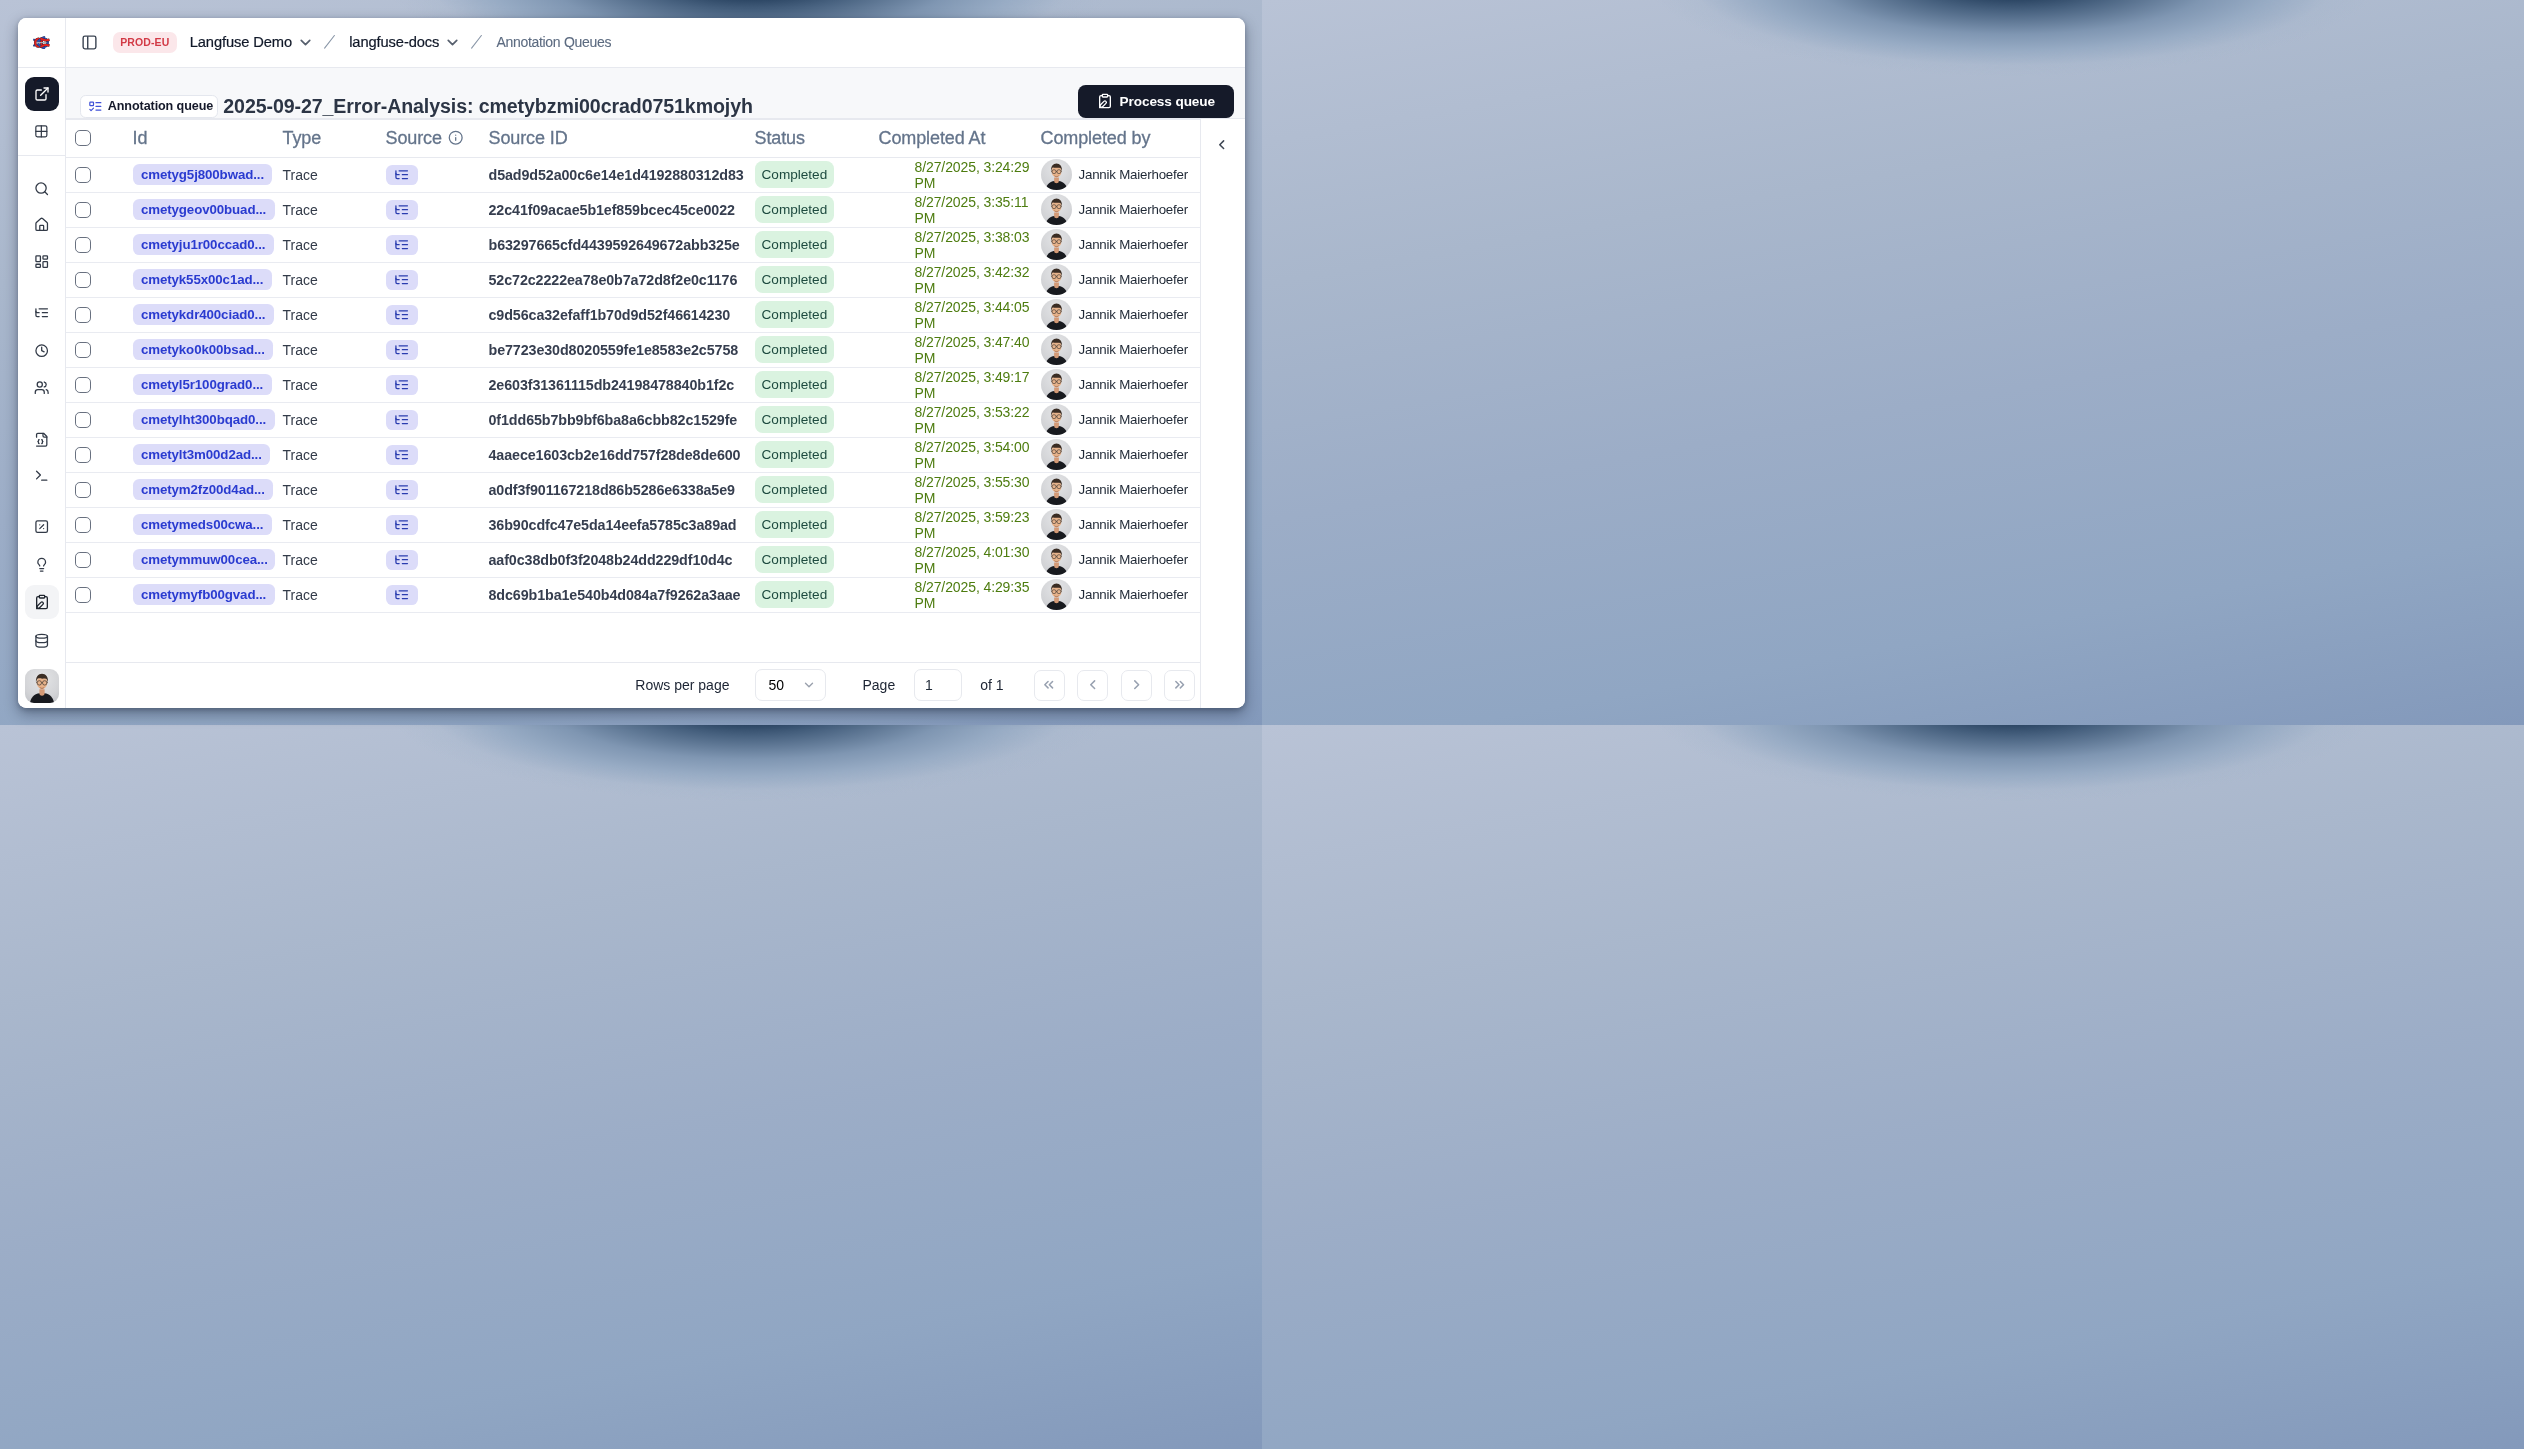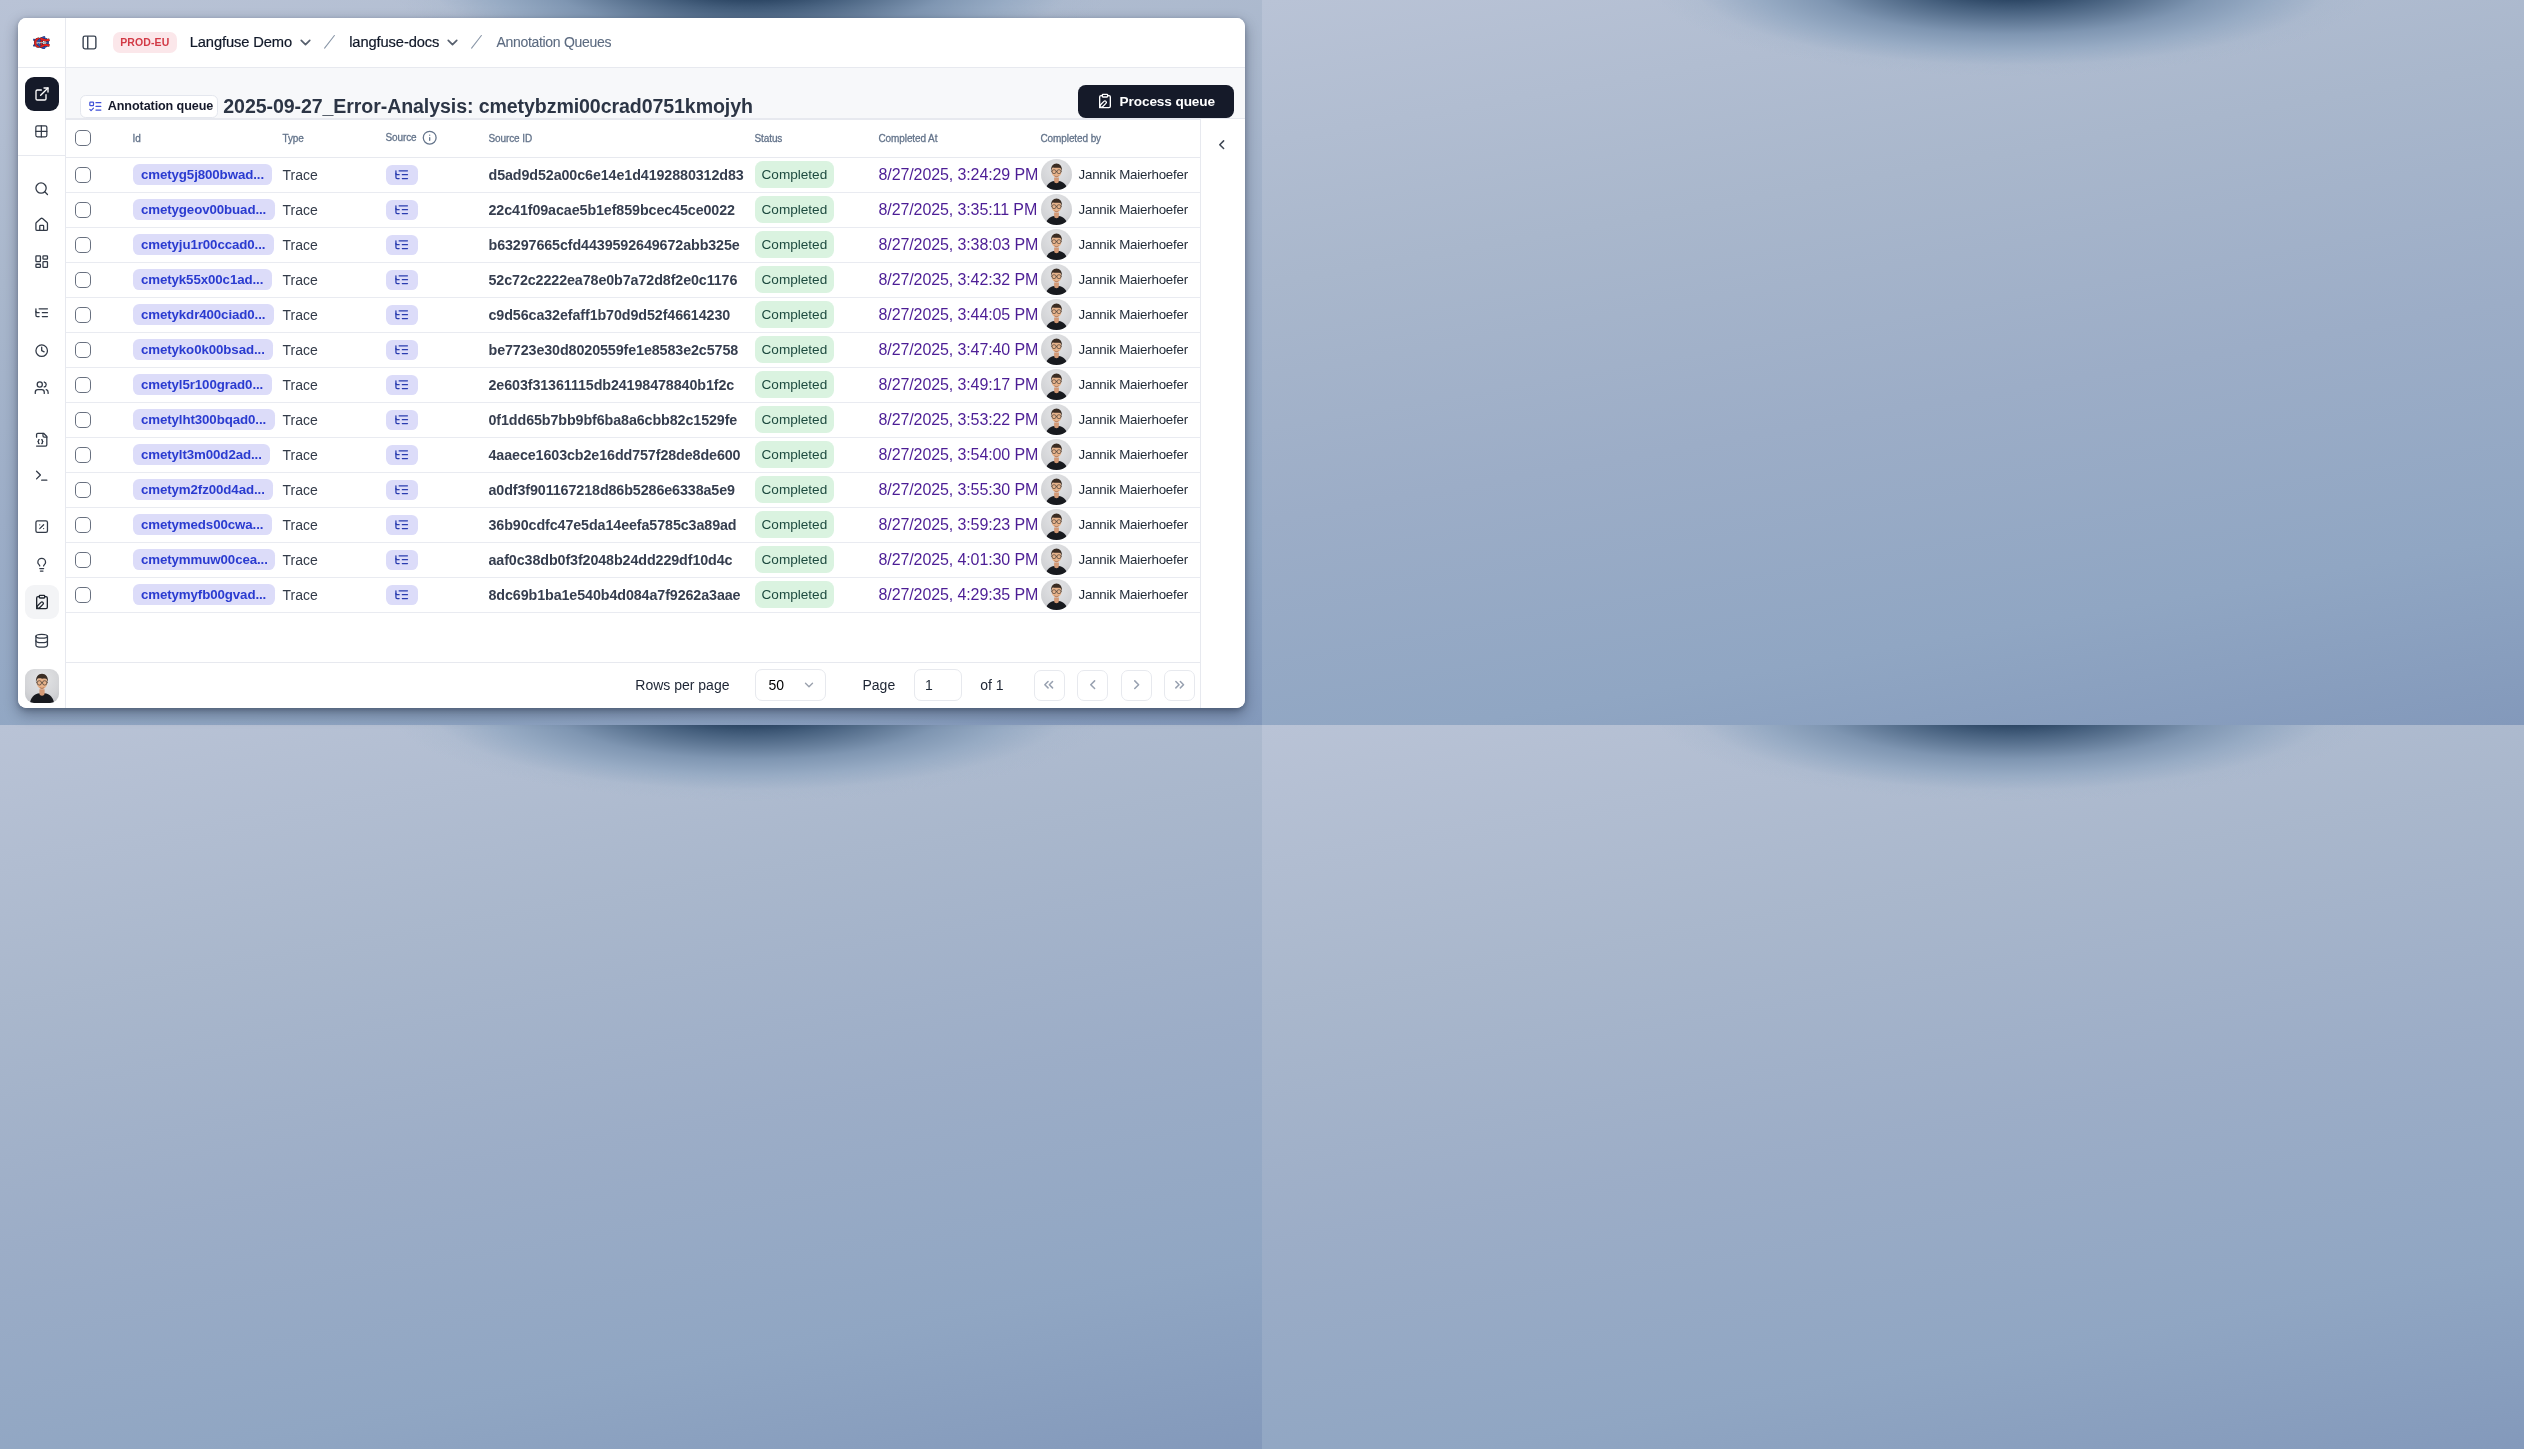--- a/index.html
+++ b/index.html
@@ -70,36 +70,36 @@
   .columns-btn .cnt { background:#e7eaf1; border-radius:4.9px; font-size:12px; font-weight:500;
     color:#3f4a5e; padding:2.8px 6.3px; }
   .rows-btn { width:31.5px; height:31.5px; background:#fff; border:0.7px solid #e4e7ee; border-radius:7px;
     display:flex; align-items:center; justify-content:center; color:#2f3745; }
   .rows-btn svg { width:16px; height:16px; }
   
   .tbl { flex:1; min-height:0; overflow:hidden; border-top:0.7px solid #e7e9ef; }
   .trow { display:grid; grid-template-columns:67px 150px 103px 103px 266px 124px 162px 159px;
     align-items:center; border-bottom:0.7px solid #e9ebf1; height:35px; }
   .trow.thead { height:38px; border-bottom:0.7px solid #e7e9ef; }
-  .th { font-size:10px; font-weight:400; color:#64748b; letter-spacing:-0.1px; -webkit-text-stroke:0.3px currentColor;
+  .th { font-size:18px; font-weight:400; color:#64748b; letter-spacing:-0.1px; -webkit-text-stroke:0.3px currentColor;
     display:flex; align-items:center; gap:5.6px; }
   .th .info { width:15.4px; height:15.4px; color:#64748b; }
   .cell-check { padding-left:9.8px; display:flex; align-items:center; }
   .checkbox { width:16px; height:16px; border:1.1px solid #68707f; border-radius:4.9px; background:#fff; }
   .id-badge { display:inline-block; background:#dcdcf9; color:#2a3bd0; font-size:13.3px; font-weight:700;
     letter-spacing:-0.1px; border-radius:6.3px; padding:0 8.4px; line-height:21px; height:21px;
     max-width:142px; white-space:nowrap; }
   .type-txt { font-size:14px; color:#333b49; }
   .src-badge { width:32px; height:20px; background:#dcdcf9; border-radius:6.3px;
     display:flex; align-items:center; justify-content:center; color:#2a3caf; }
   .src-badge svg { width:15.4px; height:15.4px; }
   .srcid { font-size:14.3px; font-weight:700; color:#363e4f; letter-spacing:-0.1px; }
   .status-badge { display:inline-flex; align-items:center; background:#daf3e0; color:#1d4a3f;
     font-size:13.6px; font-weight:500; border-radius:7.7px; height:27px; padding:0 7px; }
-  .time-txt { font-size:16px; color:#4c1d95; letter-spacing:-0.1px; }
+  .time-txt { font-size:14px; color:#4d7c0f; letter-spacing:-0.1px;margin-left:36px; }
   .by-cell { display:flex; align-items:center; gap:7px; }
   .row-avatar { width:31px; height:31px; border-radius:50%; overflow:hidden; flex:0 0 31px; }
   .by-name { font-size:13.3px; color:#1f2835; letter-spacing:-0.2px; white-space:nowrap; }
   
   .tfoot { height:46px; flex:0 0 46px; border-top:0.7px solid #e7e9ef; display:flex; align-items:center;
     justify-content:flex-end; padding-right:4.2px; background:#fff; }
   .tfoot .rpp-label { font-size:14px; font-weight:500; color:#1c2433; margin-right:26px; }
   .select-box { width:71px; height:32px; border:0.7px solid #e7e9ee; border-radius:7px; background:#fff;
     display:flex; align-items:center; justify-content:space-between; padding:0 9px 0 12px; }
   .select-box .val { font-size:14px; color:#000000; }

